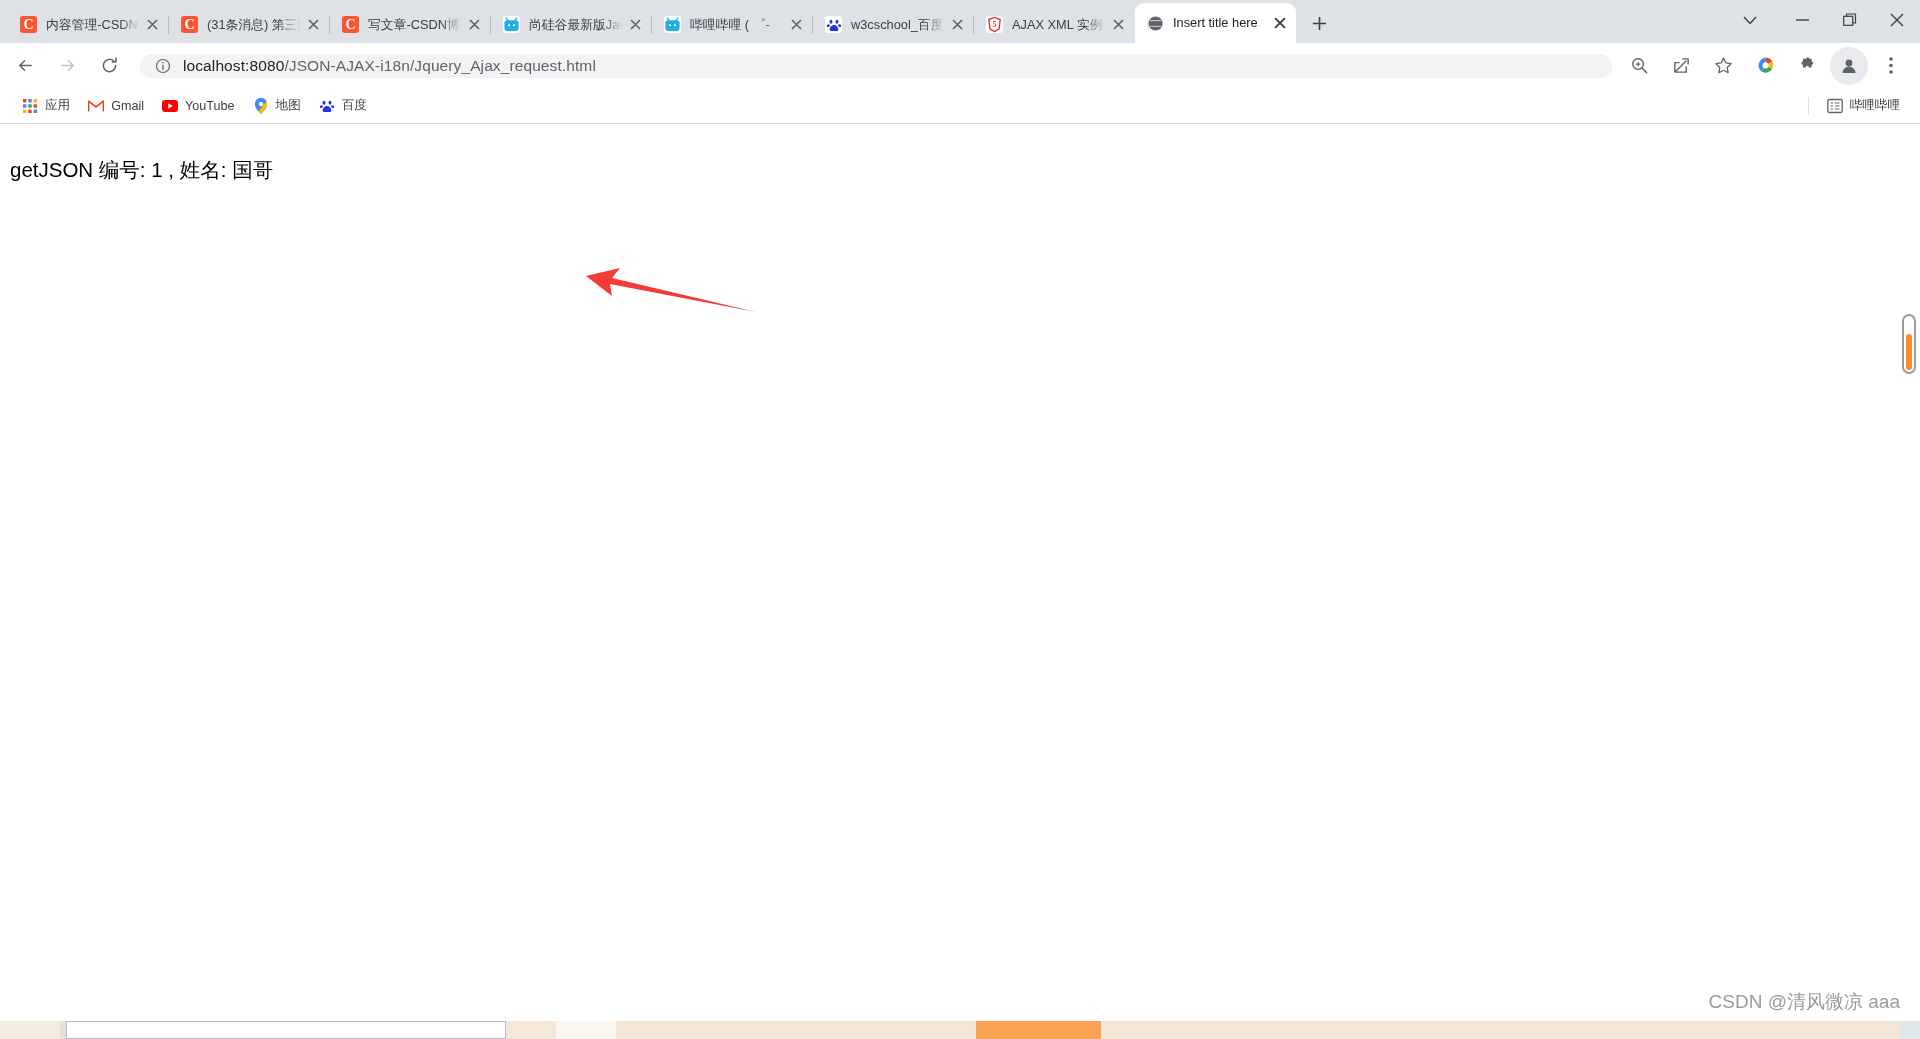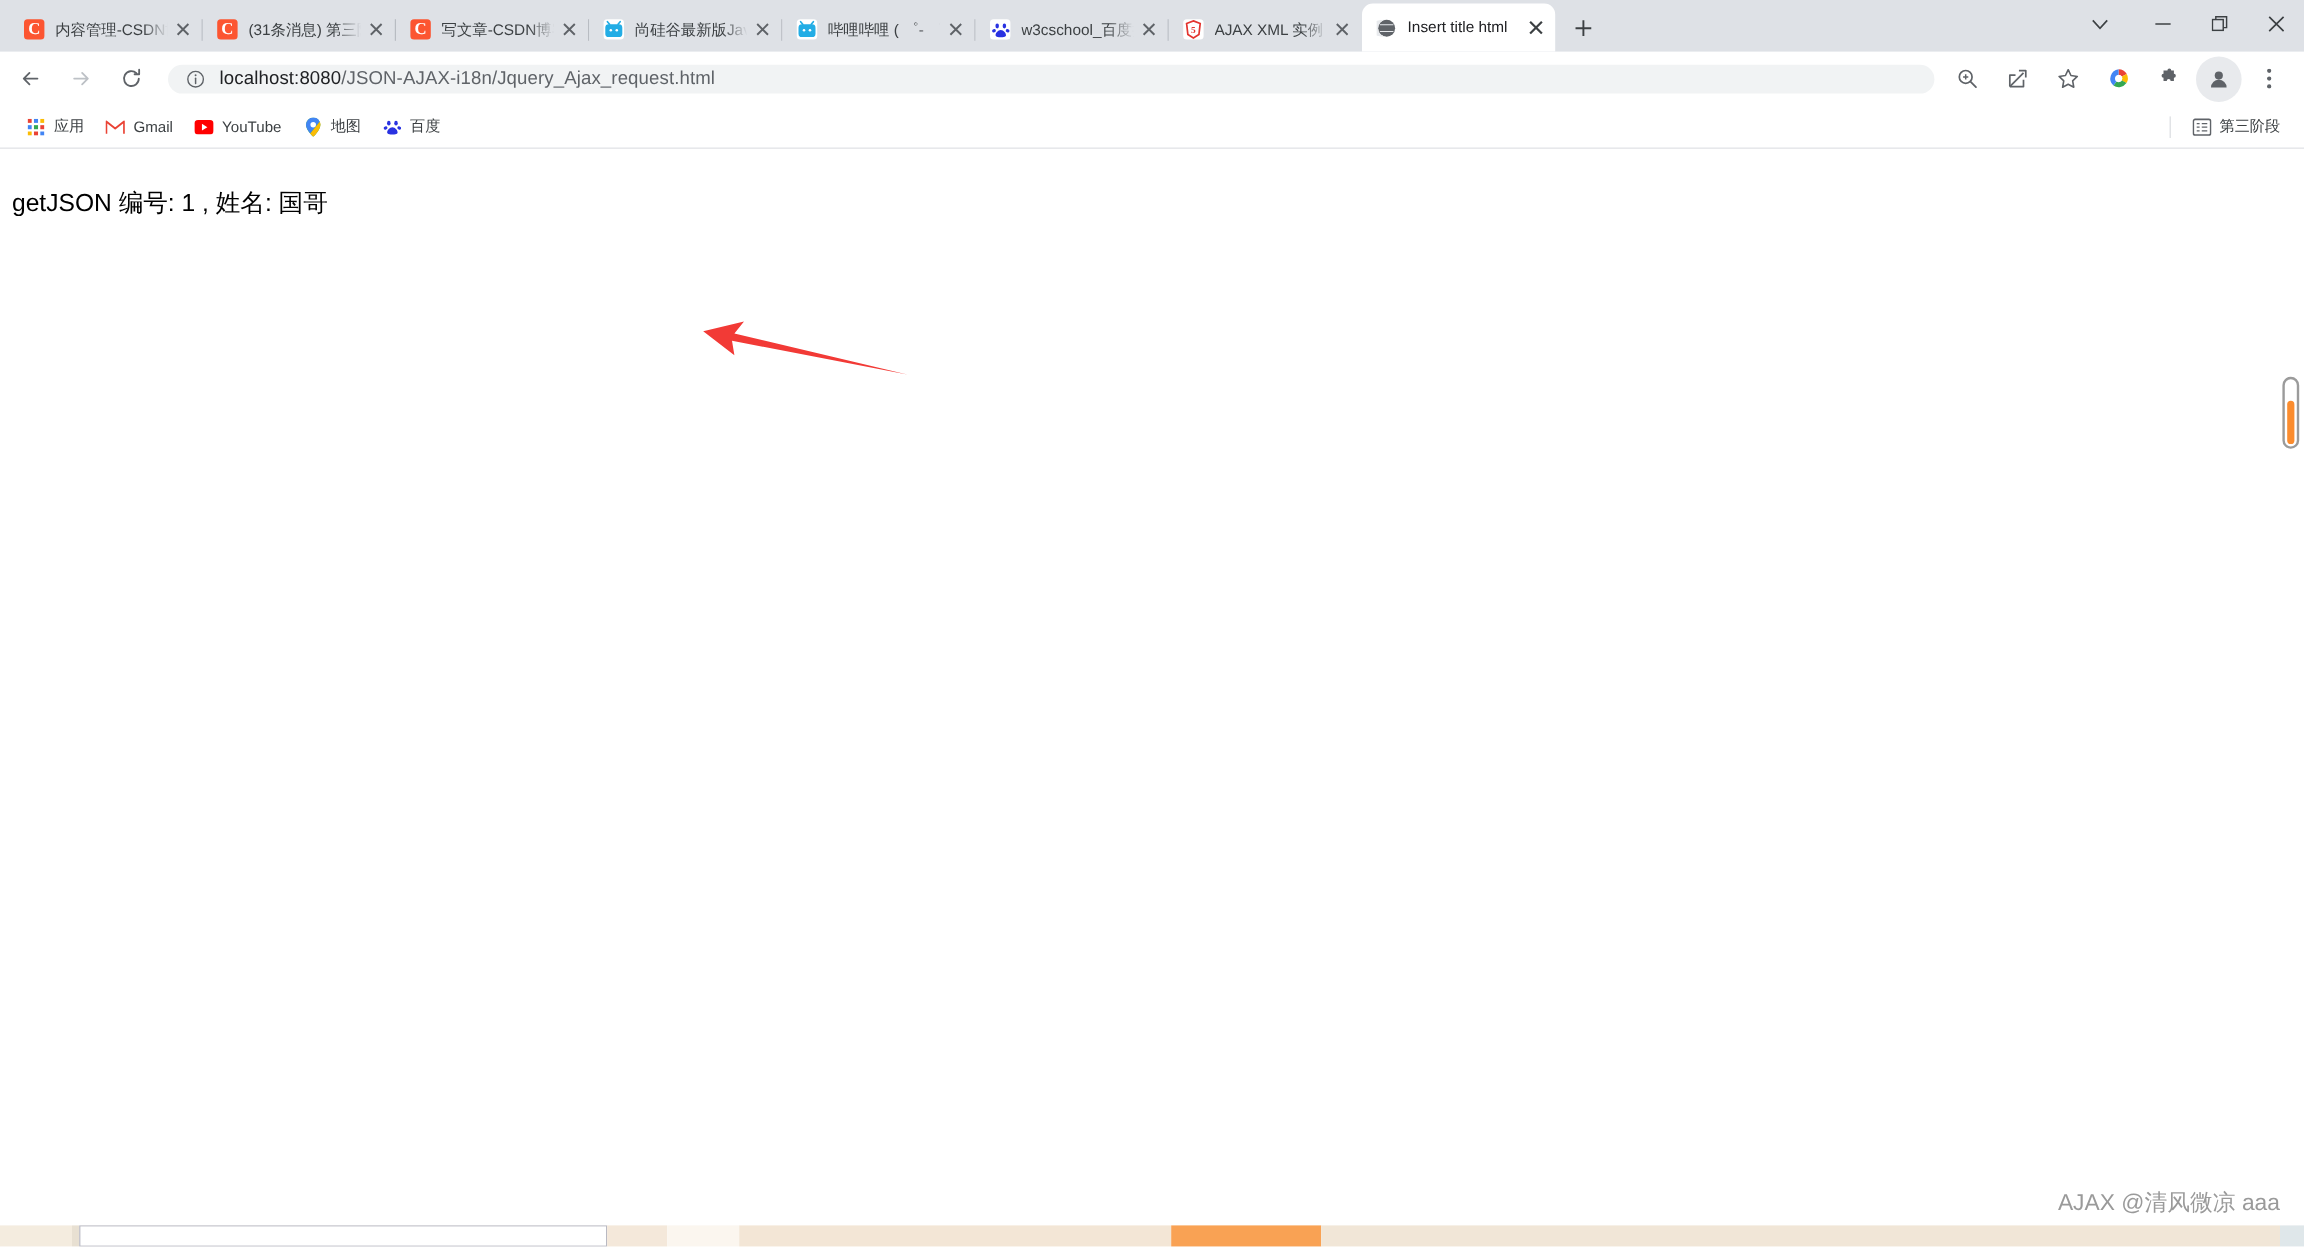--- a/index.html
+++ b/index.html
@@ -447,21 +447,21 @@
       </div>
 
       <div class="tab active">
         <span class="favicon fav-globe">
           <svg width="17" height="17" viewBox="0 0 24 24">
               <circle cx="12" cy="12" r="10" fill="#5f6368"></circle>
               <path d="M12 2 a10 10 0 0 0 0 20 a14 6 0 0 1 0 -20" fill="#e8eaed"></path>
               <path d="M4 8 h16 M4 16 h16" stroke="#e8eaed" stroke-width="1.2" fill="none"></path>
             </svg>
         </span>
-        <span class="tab-title">Insert title html</span>
+        <span class="tab-title">Insert title here</span>
         <span class="tab-close">
           <svg width="12" height="12" viewBox="0 0 11 11">
               <path d="M1 1 L10 10 M10 1 L1 10" stroke="#3c4043" stroke-width="1.7" fill="none"></path>
             </svg>
         </span>
       </div>
 
       <div class="newtab">
         <svg width="15" height="15" viewBox="0 0 16 16">
             <path d="M8 1 V15 M1 8 H15" stroke="#3c4043" stroke-width="1.7" fill="none"></path>
@@ -642,41 +642,41 @@
     <div class="bm-spacer"></div>
 
     <div class="bm-divider"></div>
     <div class="bm">
       <span class="bm-ico">
         <svg width="16" height="16" viewBox="0 0 16 16">
             <rect x="0.8" y="1.5" width="14.4" height="13" rx="1.5" stroke="#5f6368" stroke-width="1.3" fill="none"></rect>
             <path d="M3.6 5 H6 M3.6 8 H6 M3.6 11 H6 M7.8 5 H12.4 M7.8 8 H12.4 M7.8 11 H12.4" stroke="#5f6368" stroke-width="1.1"></path>
           </svg>
       </span>
-      <span class="bm-label">第三阶段</span>
+      <span class="bm-label">哔哩哔哩</span>
     </div>
   </div>
 
   <div class="page">
     <div class="content">
       <div class="result-text">getJSON 编号: 1 , 姓名: 国哥</div>
     </div>
 
     <div class="arrow-anno">
       <svg width="180" height="52" viewBox="0 0 180 52">
         <path d="M178 48 L34 14 L42 4 L8 12 L34 32 L32 20 Z" fill="#f23a36"></path>
       </svg>
     </div>
 
 
     <div class="mini-scroll">
       <div class="fill"></div>
     </div>
 
-    <div class="watermark">AJAX @清风微凉 aaa</div>
+    <div class="watermark">CSDN @清风微凉 aaa</div>
   </div>
 
   <div class="bg-window">
     <div class="bgw-seg" style="width:60px;background:#f4ecdf;"></div>
     <div class="bgw-seg" style="width:6px;background:#e8e0d2;"></div>
     <div class="bgw-seg" style="width:440px;background:#ffffff;border:1px solid #b9b9c2;box-sizing:border-box;"></div>
     <div class="bgw-seg" style="width:50px;background:#f4e8da;"></div>
     <div class="bgw-seg" style="width:60px;background:#fbf6ef;"></div>
     <div class="bgw-seg" style="width:360px;background:#f3e6d6;"></div>
     <div class="bgw-seg" style="width:125px;background:#f9a254;"></div>

